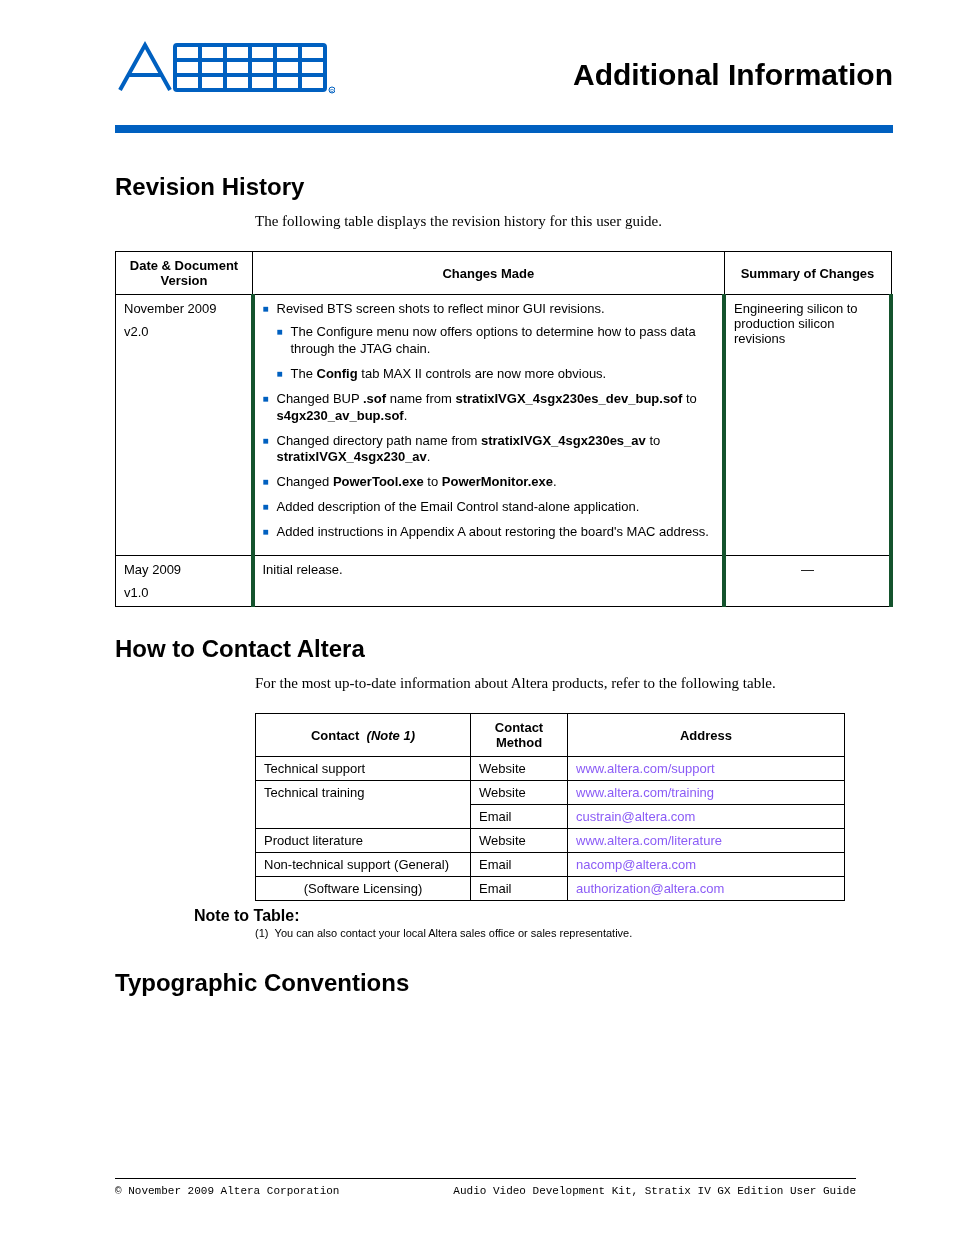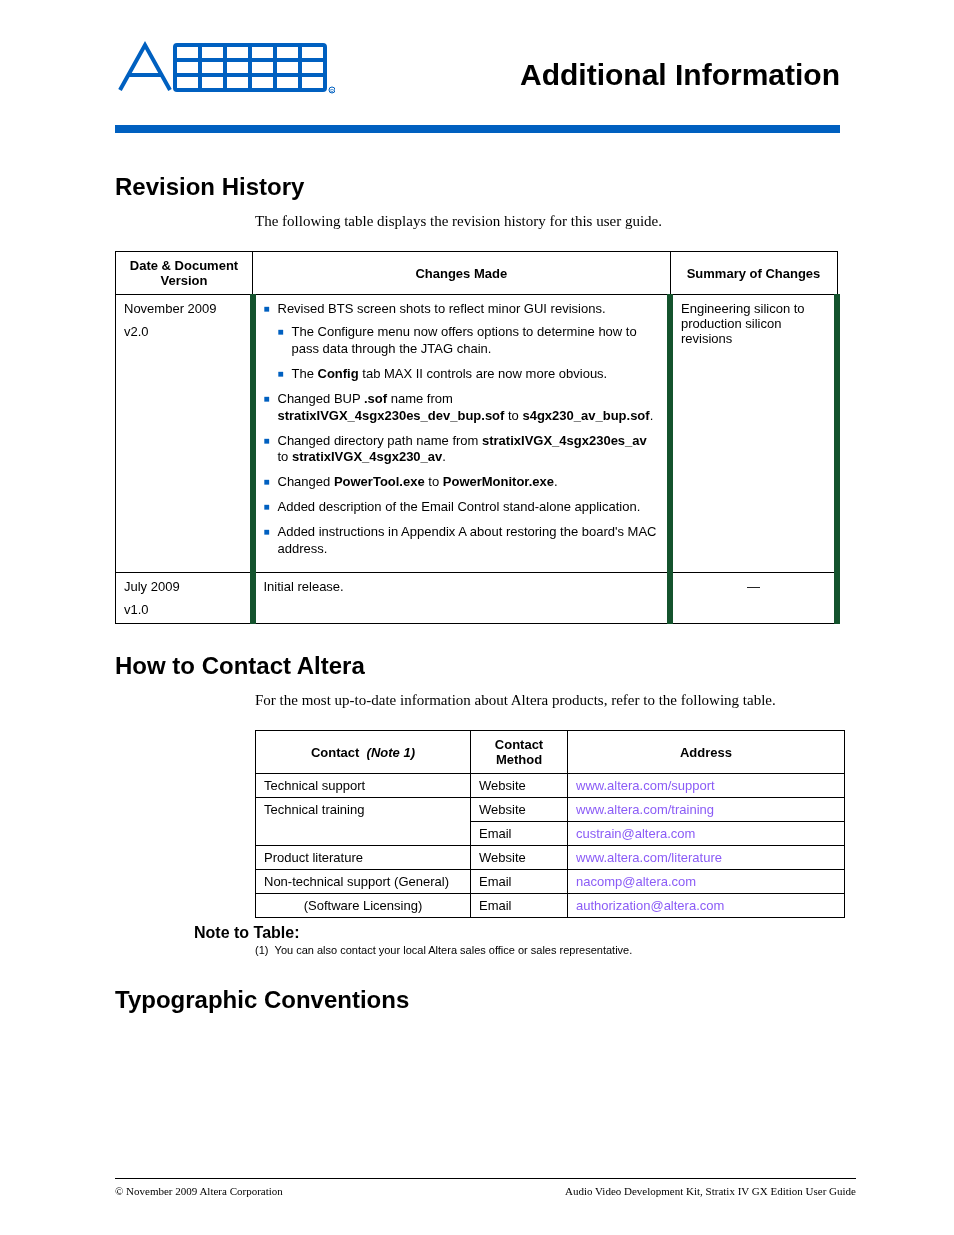--- a/index.html
+++ b/index.html
@@ -6,21 +6,21 @@
     margin: 0;
     padding: 0;
     font-family: Arial, Helvetica, sans-serif;
     background: #fff;
     color: #000;
   }
   .page {
     width: 954px;
     height: 1235px;
     box-sizing: border-box;
-    padding: 40px 114px 0 115px;
+    padding: 40px 61px 0 115px;
     position: relative;
   }
   .header {
     display: flex;
     justify-content: space-between;
     align-items: flex-start;
     margin-bottom: 18px;
   }
   .logo {
     width: 220px;
@@ -64,21 +64,21 @@
     border-top: 1px solid #000;
     border-bottom: 1px solid #000;
     border-left: 1px solid #000;
     border-right: 1px solid #000;
     padding: 6px 8px;
     vertical-align: middle;
   }
   table.rev td {
     font-family: Arial, Helvetica, sans-serif;
     border-left: 1px solid #000;
-    border-right: 6px solid #14532d;
+    border-right: 4px solid #14532d;
     border-bottom: 1px solid #000;
     padding: 6px 8px;
     vertical-align: top;
     font-size: 13px;
   }
   .col-date { width: 120px; }
   .col-summary { width: 150px; }
   ul.changes {
     list-style: none;
     margin: 0;
@@ -158,21 +158,21 @@
     margin-bottom: 30px;
   }
   .right-align { text-align: center; padding-right: 8px;}
   .footer {
     position: absolute;
     left: 115px;
     right: 98px;
     bottom: 38px;
     border-top: 1px solid #000;
     padding-top: 6px;
-    font-family: Liberation Serif, serif;
+    font-family: Liberation Mono, monospace;
     font-size: 11px;
     display: flex;
     justify-content: space-between;
   }
   .center { text-align: center; }
 </style>
 </head>
 <body>
 
 <div class="page">
@@ -229,21 +229,21 @@
             <li><span>Changed directory path name from </span><span class="bold">stratixIVGX_4sgx230es_av</span><span> to </span><span class="bold">stratixIVGX_4sgx230_av</span><span>.</span></li>
             <li><span>Changed </span><span class="bold">PowerTool.exe</span><span> to </span><span class="bold">PowerMonitor.exe</span><span>.</span></li>
             <li>Added description of the Email Control stand-alone application.</li>
             <li>Added instructions in Appendix A about restoring the board's MAC address.</li>
           </ul>
         </td>
         <td>Engineering silicon to production silicon revisions</td>
       </tr>
       <tr>
         <td>
-          <div>July 2009</div>
+          <div>May 2009</div>
           <div style="margin-top:8px">v1.0</div>
         </td>
         <td>Initial release.</td>
         <td class="center">—</td>
       </tr>
     </tbody>
   </table>
 
   <h2 class="section">How to Contact Altera</h2>
   <p class="intro">For the most up-to-date information about Altera products, refer to the following table.</p>

